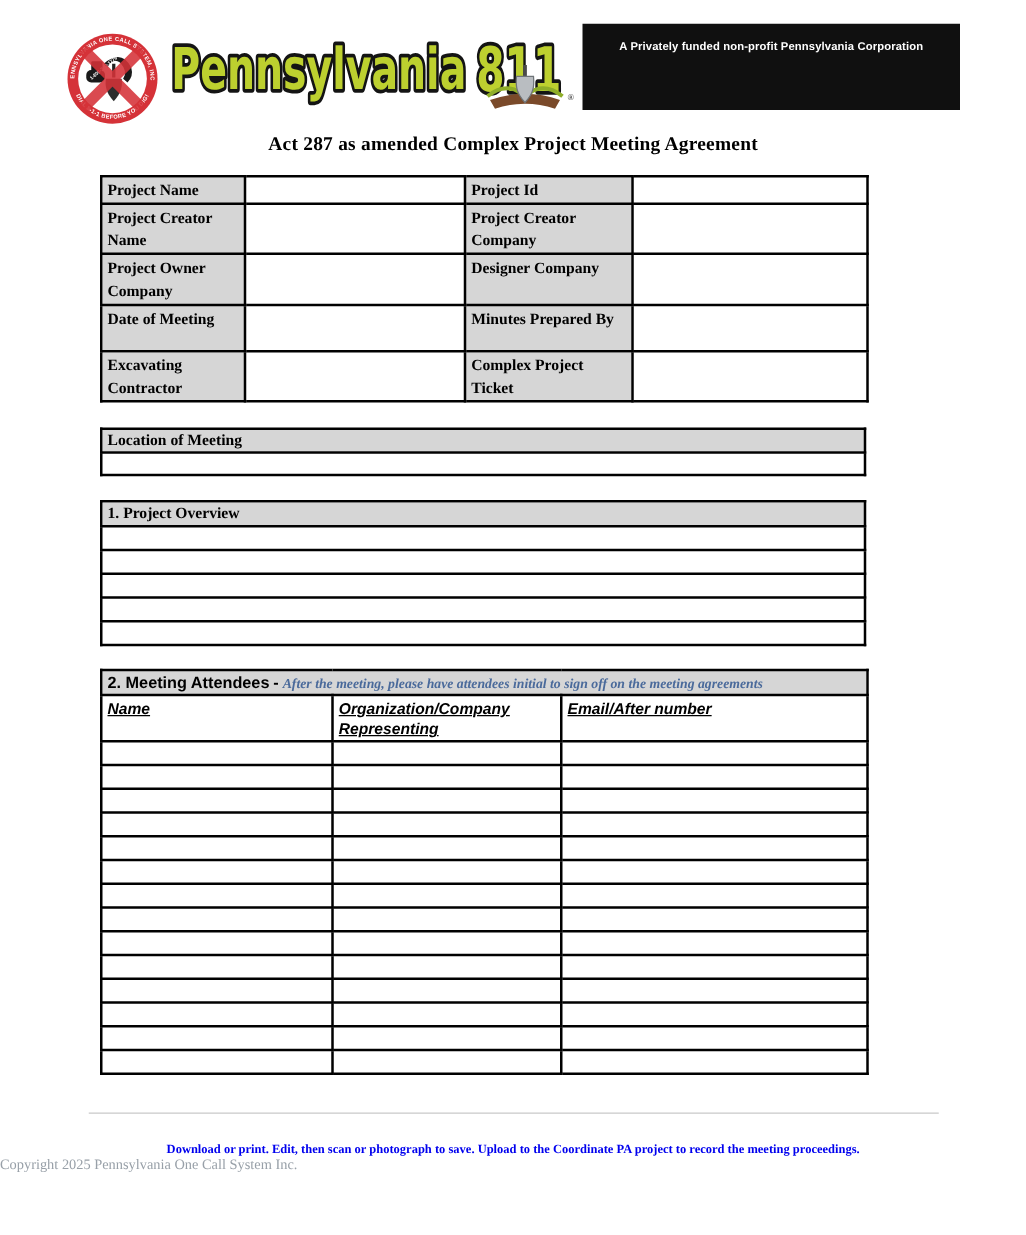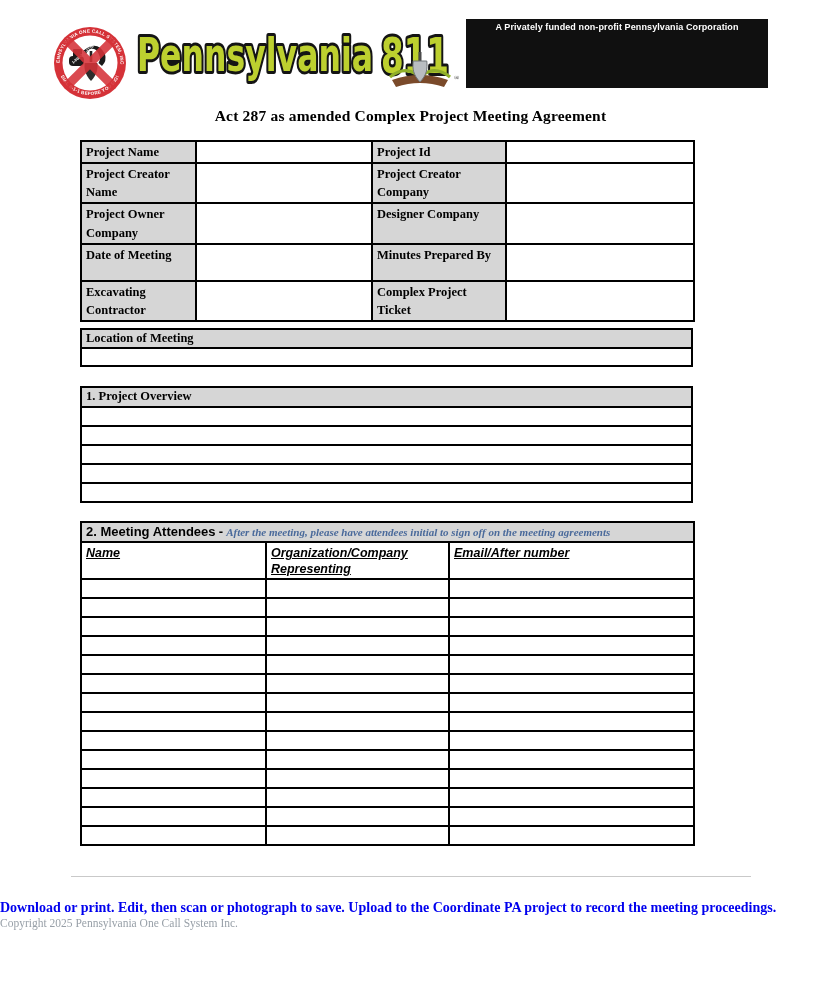--- a/index.html
+++ b/index.html
@@ -4,56 +4,56 @@
 <style>
   html,body{margin:0;padding:0;background:#fff;}
   .page{width:821px;height:988px;background:#fff;position:relative;overflow:hidden;
         font-family:"Liberation Serif",serif;color:#000;}
 
   
   .logo{display:flex;align-items:flex-start;justify-content:center;padding-top:26px;gap:7px;}
   .logo-right{display:flex;}
   .banner{background:#101010;color:#fff;font-family:"Liberation Sans",sans-serif;
           font-weight:bold;font-size:9px;width:302px;text-align:center;
-          padding:3px 0 3px 0;margin-top:-7px;letter-spacing:.1px;}
+          padding:13px 0 3px 0;margin-top:-7px;letter-spacing:.1px;}
   .doc-title{text-align:center;font-weight:bold;font-size:15.5px;margin-top:7px;letter-spacing:.2px;}
 
   
   .tbl{border-collapse:collapse;table-layout:fixed;margin-left:80px;width:613px;
        border:1px solid #1d4ed8;}
   .tbl td{border:2px solid #000;font-size:12.5px;vertical-align:top;padding:1px 4px;
           overflow:hidden;}
   .lab,.sect{background:#d6d6d6;font-weight:bold;}
   .t1{margin-top:15px;}
   .t1 tr{height:37px;}
   .t1 tr:first-child{height:20px;}
   .t1 .lab{line-height:1.45;padding:1px 3px 1px 4px;}
 
-  .loc{margin-top:6px;}
+  .loc{margin-top:20px;}
   .loc .sect-row{height:16px;}
   .loc tbody.blank tr{height:18px;}
 
   .ov{margin-top:19px;}
   .ov .sect-row{height:20px;}
   .ov tbody.blank tr{height:19px;}
 
   .att{margin-top:18px;}
   .att .sect-row{height:19px;}
   .att .att-head{white-space:nowrap;padding:1px 4px;}
   .att-title,.att-sep{font-family:"Liberation Sans",sans-serif;font-weight:bold;font-size:13px;}
   .att-note{font-family:"Liberation Serif",serif;font-style:italic;font-weight:bold;
             font-size:11px;color:#4a6a9b;}
   .att tr.cols{height:34px;text-decoration:underline;}
   .att tr.cols td{font-family:"Liberation Sans",sans-serif;font-weight:bold;font-style:italic;
                   font-size:12.5px;line-height:1.3;padding-top:2px;}
   .att tbody.blank tr{height:19px;}
 
   
   .divider{width:680px;height:1px;background:#c9c9c9;margin:30px auto 0 auto;}
-  .instruction{margin-top:23px;color:#0000ee;font-weight:bold;font-size:14px;}
+  .instruction{margin-top:23px;text-align:center;color:#0000ee;font-weight:bold;font-size:10px;}
   .copyright{margin-top:1px;text-align:left;color:#98a0a8;font-size:11.5px;}
 
   
   .wm{font-family:"DejaVu Sans",sans-serif;font-weight:bold;fill:#bdd02f;
       stroke:#141414;stroke-width:6px;paint-order:stroke;stroke-linejoin:round;}
   .ring{font-family:"Liberation Sans",sans-serif;font-weight:bold;fill:#fff;
         font-size:4.6px;letter-spacing:.3px;}
 </style>
 </head>
 <body>

